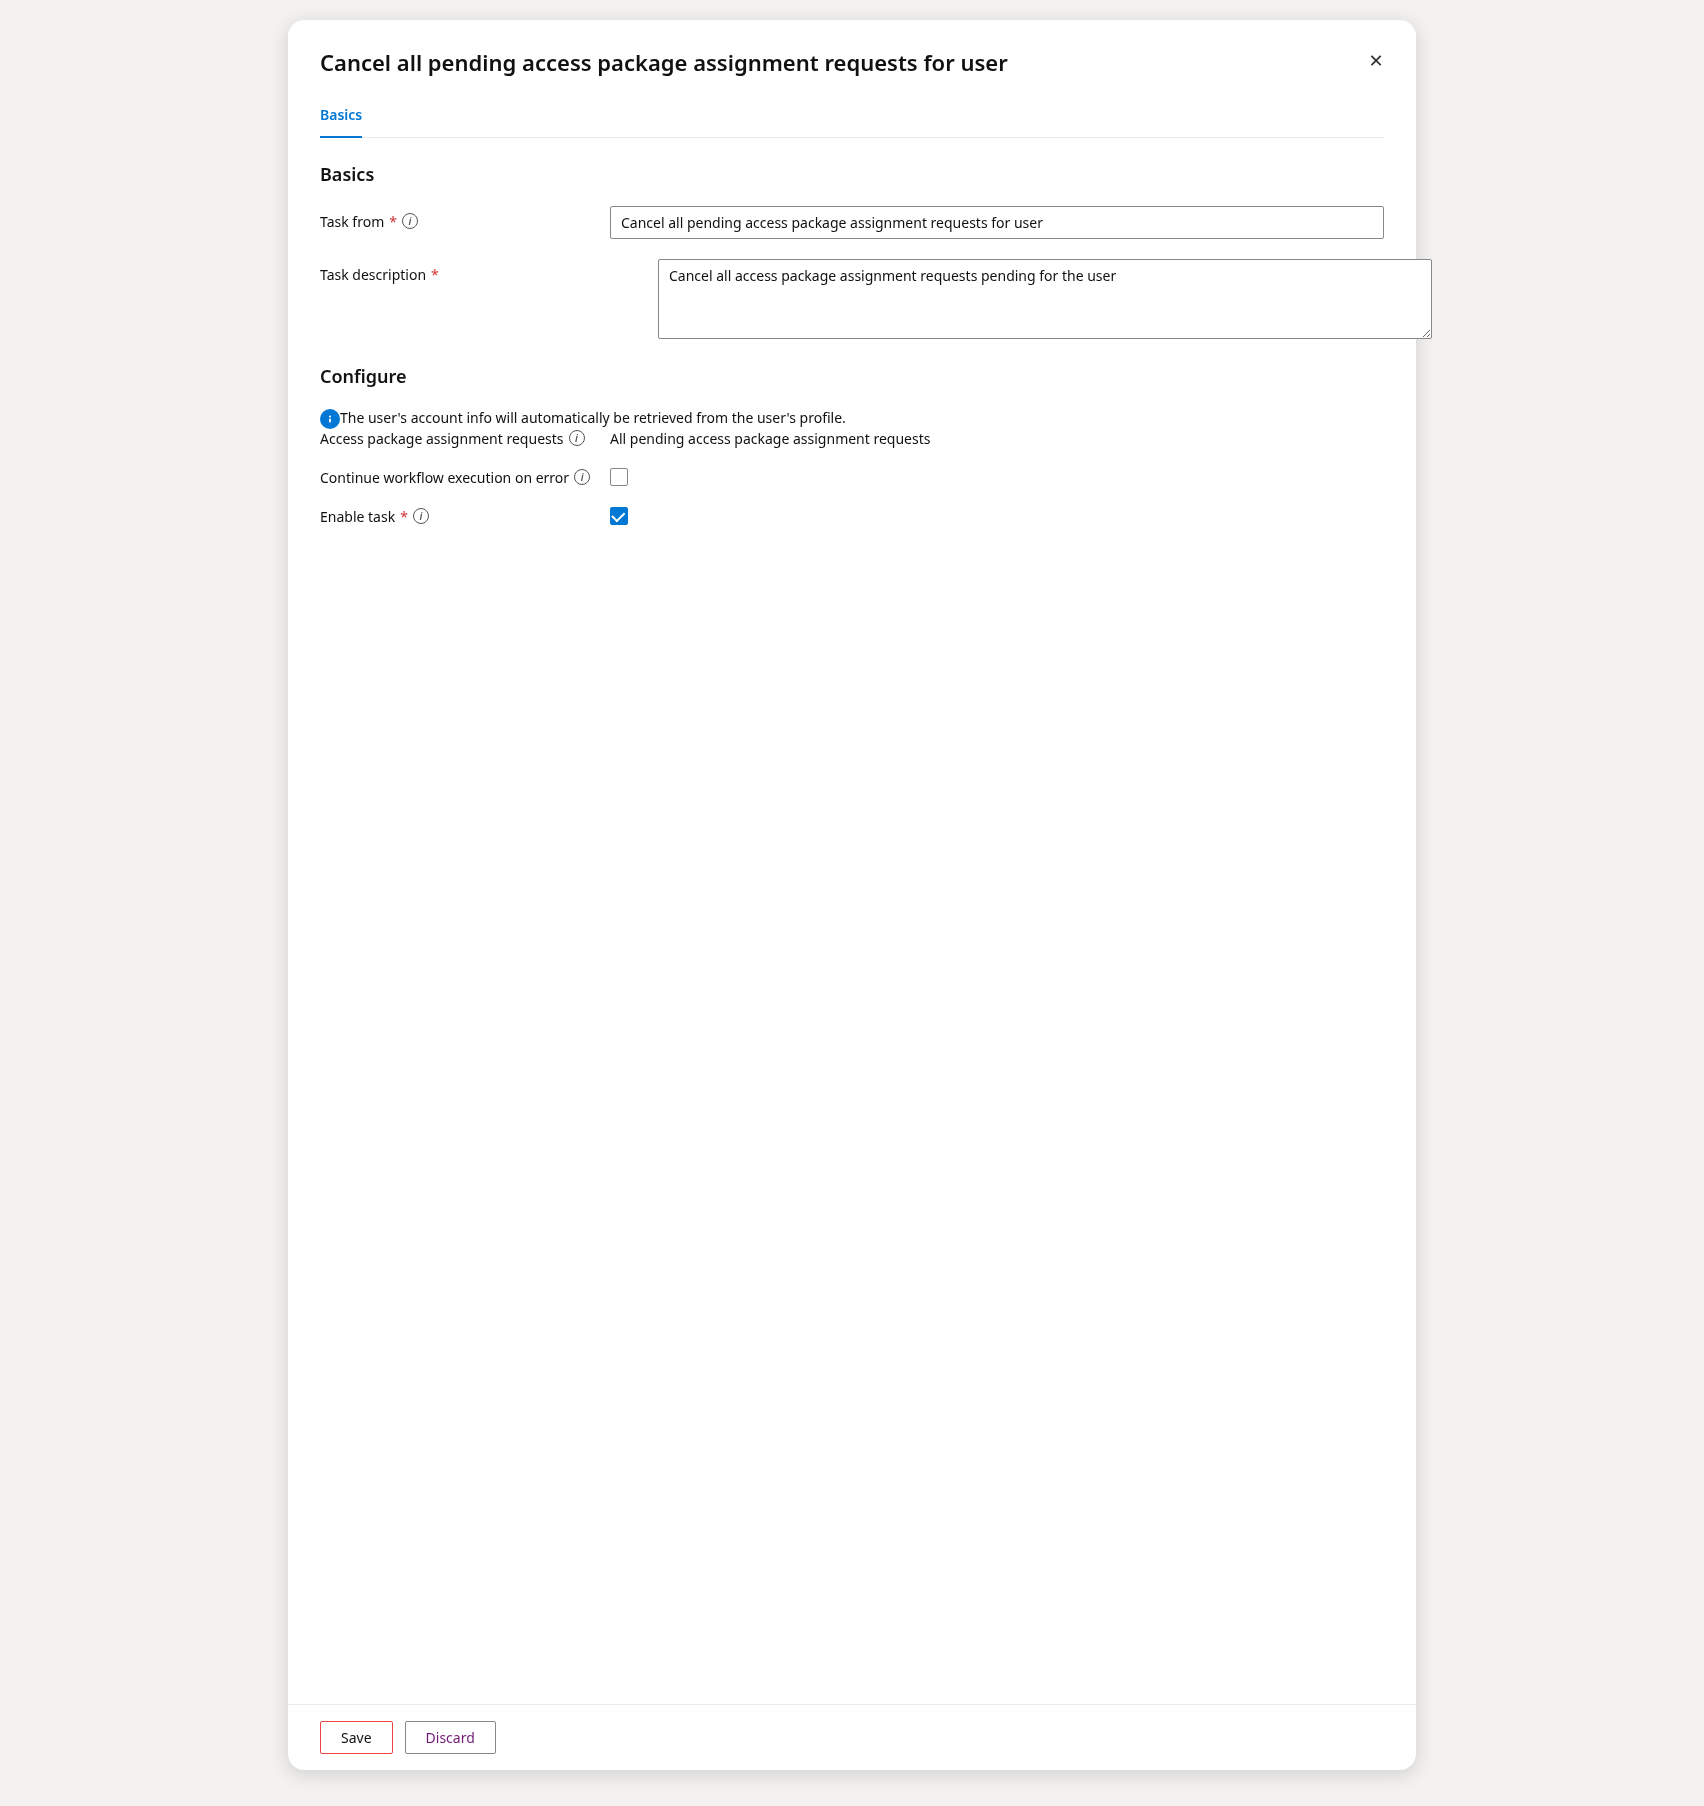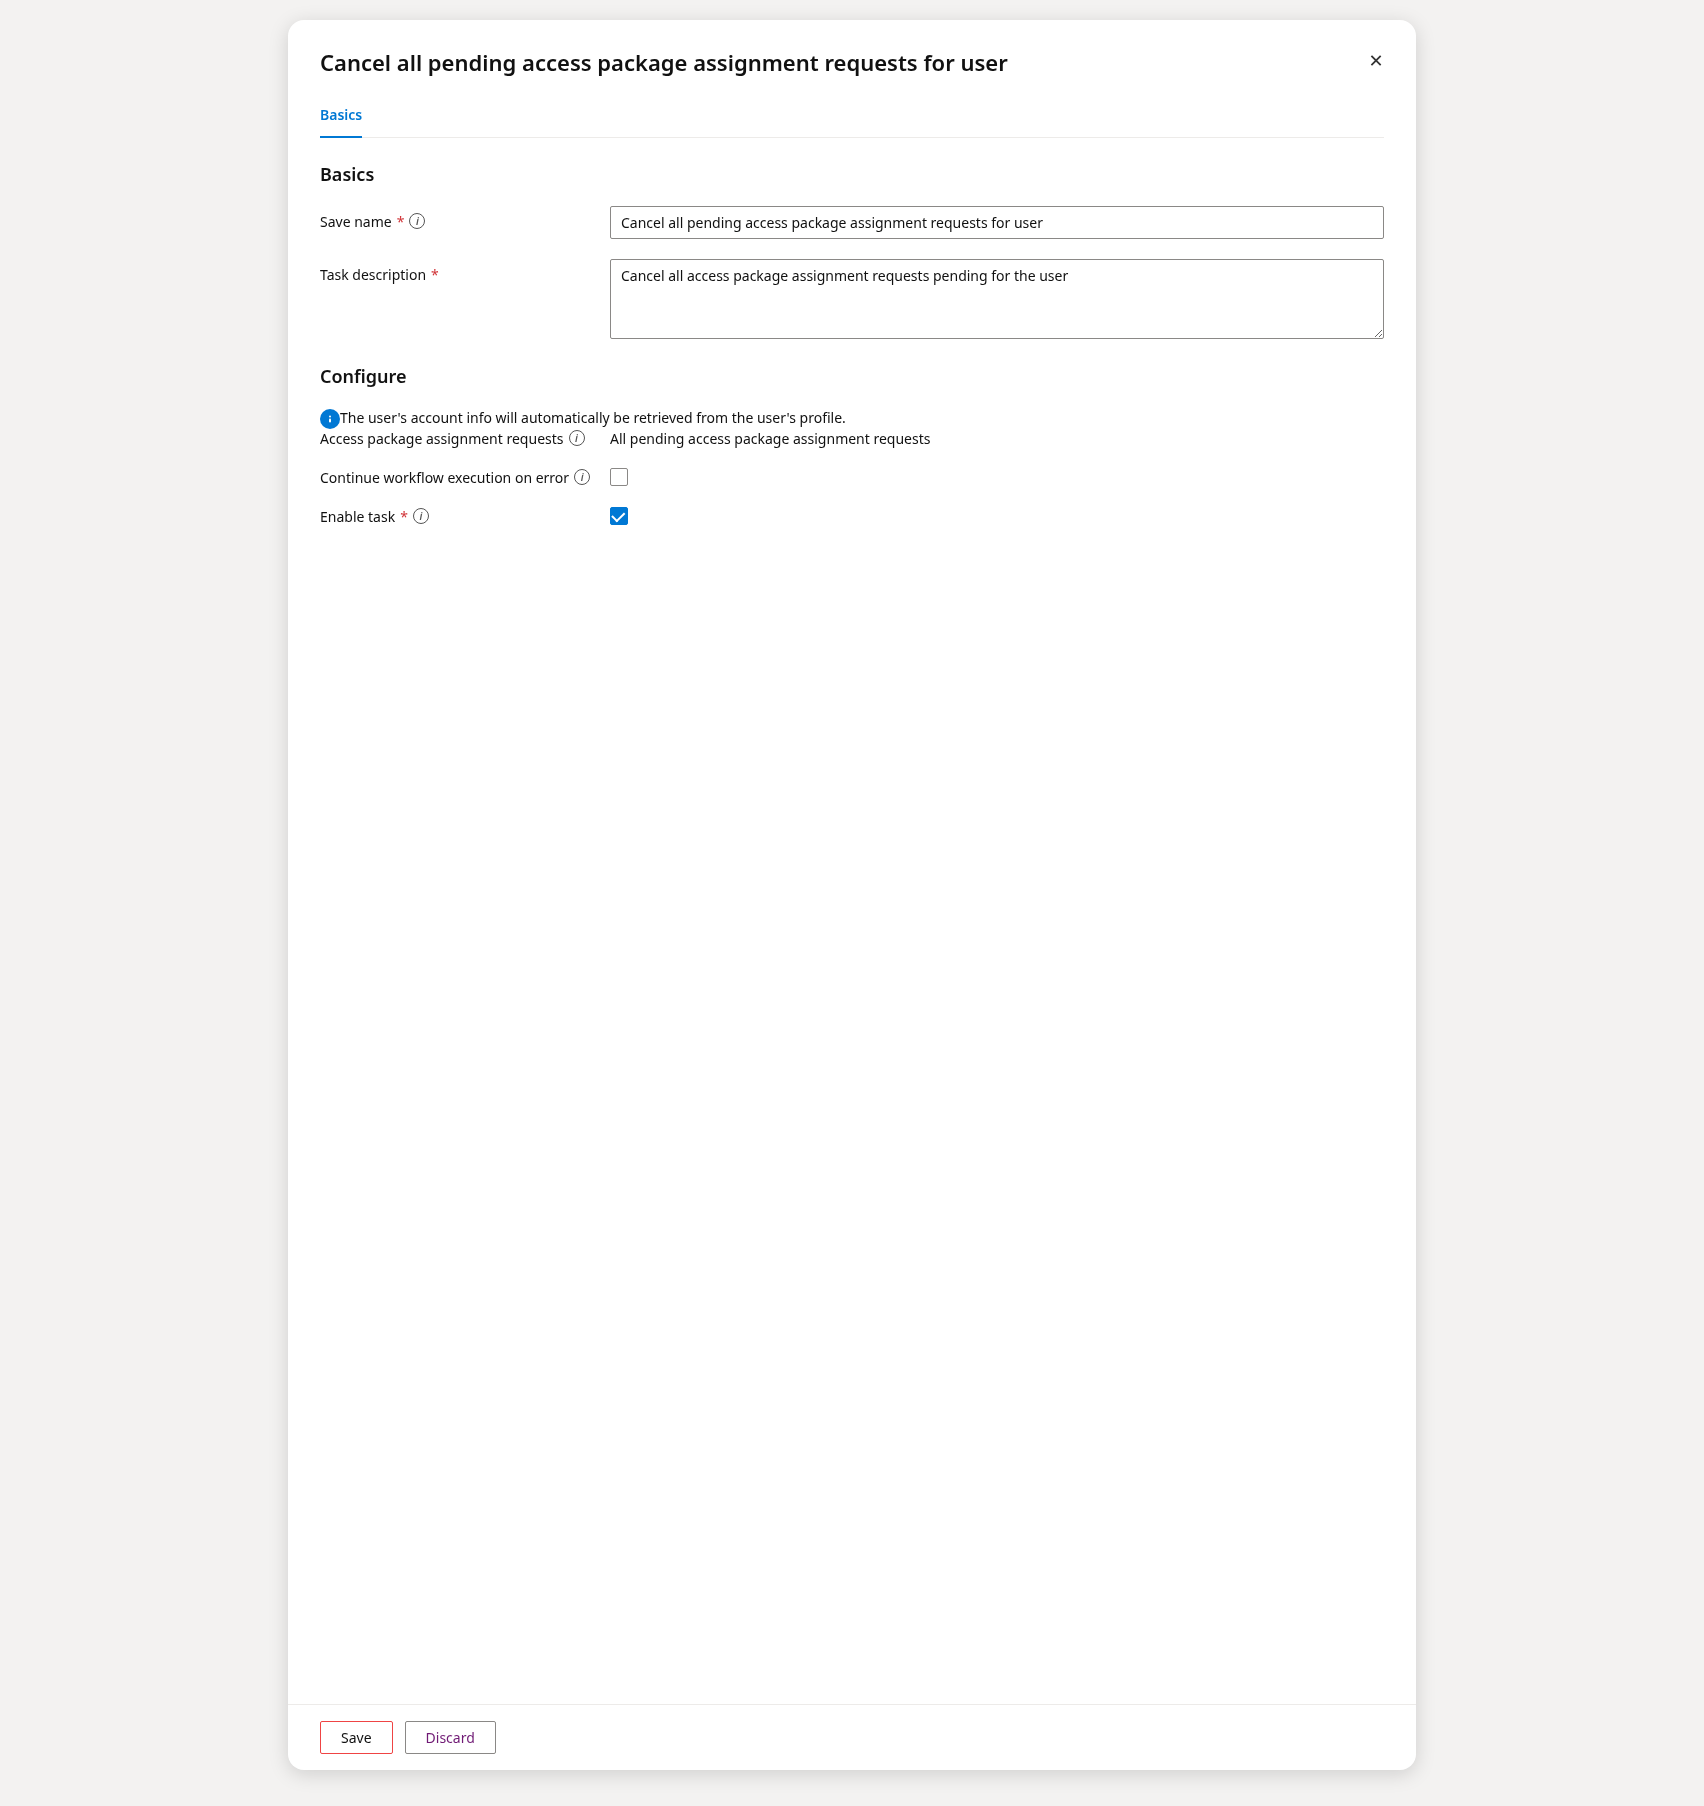--- a/index.html
+++ b/index.html
@@ -157,20 +157,21 @@
       padding: 6px 10px;
       border: 1px solid #8a8886;
       border-radius: 2px;
       font-size: 14px;
       color: #111111;
       background: #ffffff;
       outline: none;
       resize: vertical;
       min-height: 80px;
       font-family: inherit;
+      margin-left: 48px;
     }
 
     .configure-section {
       margin-top: 10px;
     }
 
     .info-banner {
       display: flex;
       align-items: flex-start;
     }
@@ -288,21 +289,21 @@
   <div class="dialog-body">
 
     <div class="tabs-bar">
       <div class="tab active">Basics</div>
     </div>
 
     <div class="section-title">Basics</div>
 
     <div class="form-row">
       <div class="form-label">
-        <span>Save name</span>
+        <span>Task from</span>
         <span class="required-star">*</span>
         <span class="info-icon">i</span>
       </div>
       <div class="form-control">
         <input type="text" class="text-input" value="Cancel all pending access package assignment requests for user" style="">
       </div>
     </div>
 
     <div class="form-row">
       <div class="form-label">

